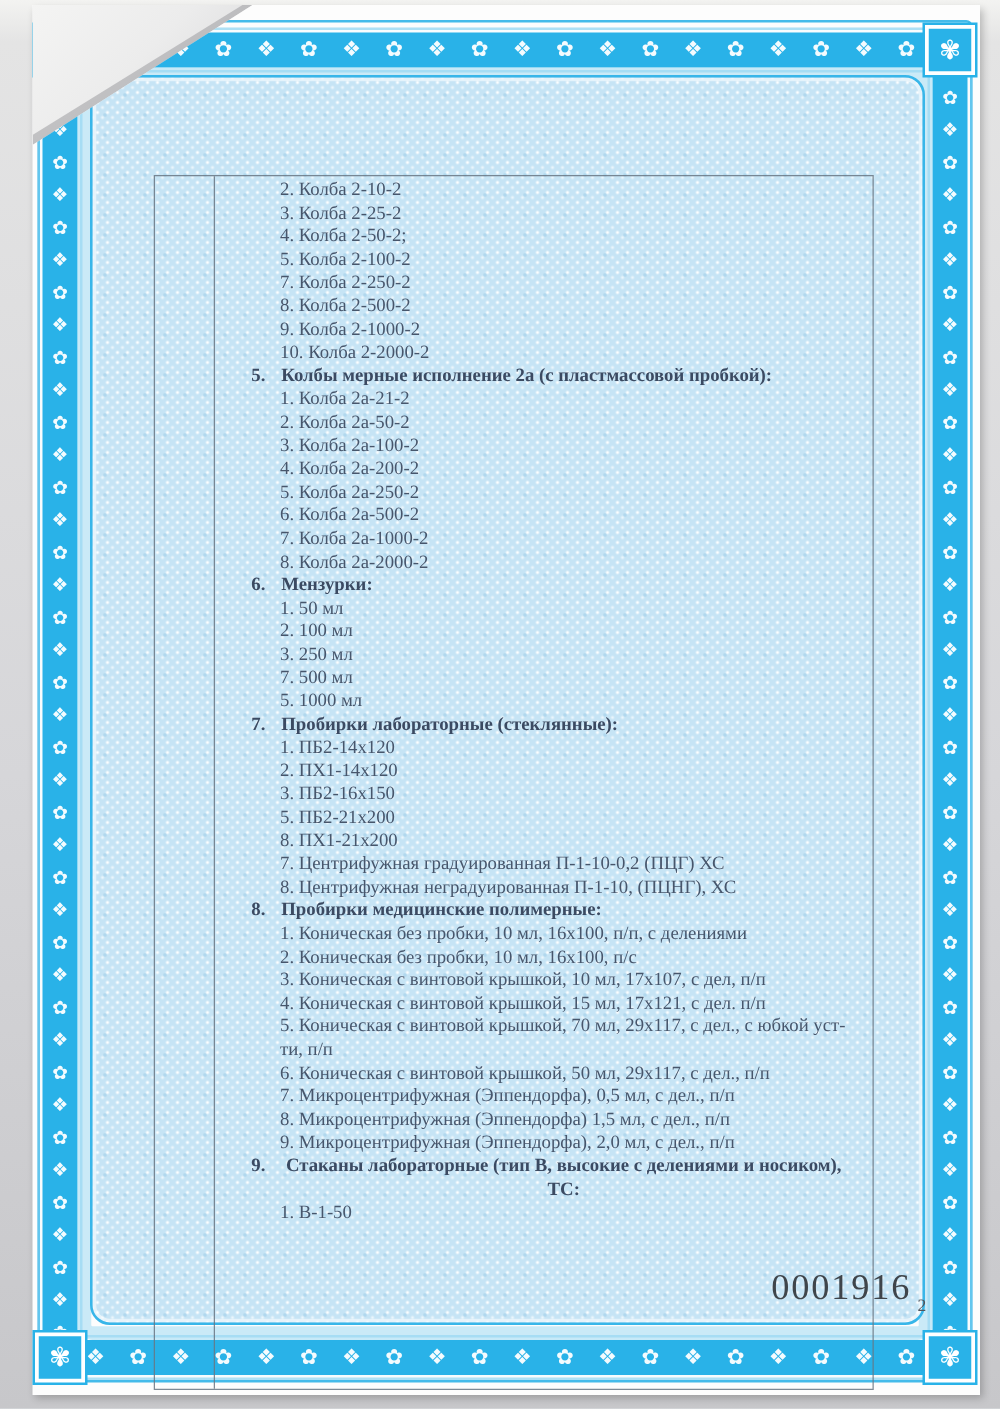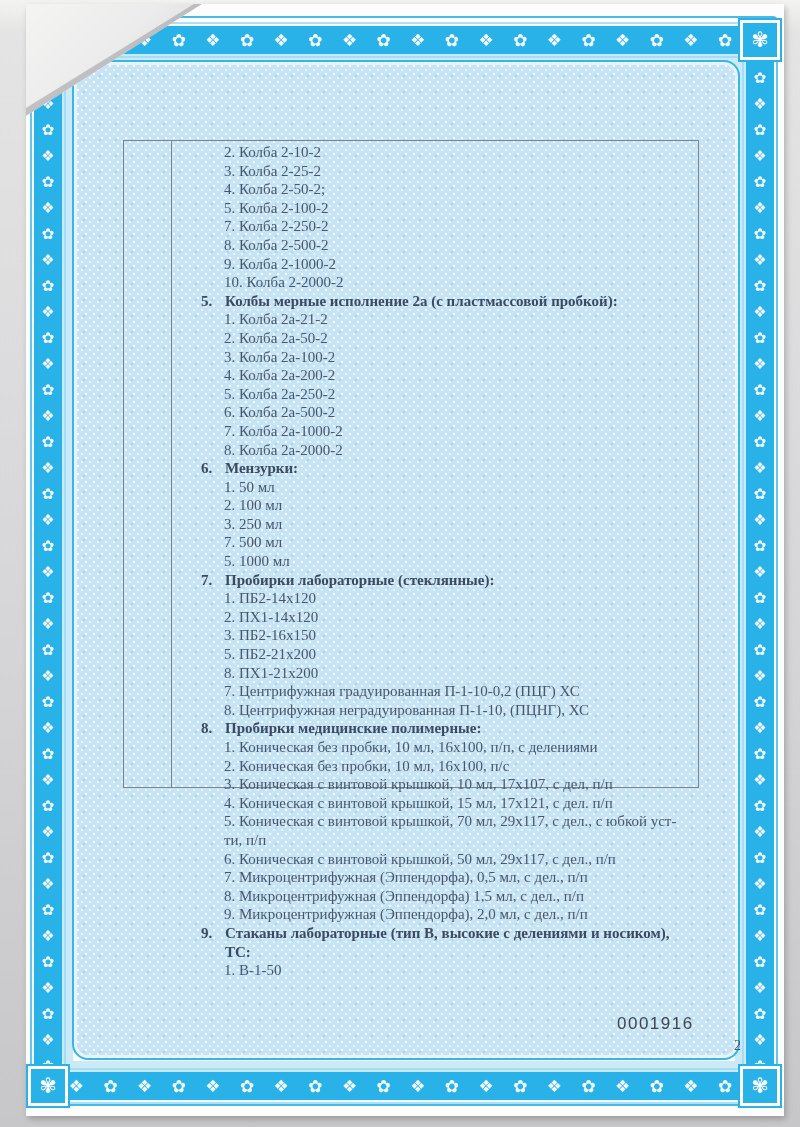--- a/index.html
+++ b/index.html
@@ -58,39 +58,39 @@
     background-color:var(--pattern-bg);
     background-image:
       radial-gradient(circle, rgba(255,255,255,.95) .8px, rgba(255,255,255,0) 1.6px),
       radial-gradient(circle, rgba(255,255,255,.65) .8px, rgba(255,255,255,0) 1.6px),
       radial-gradient(circle, rgba(96,170,214,.20) 1px, rgba(96,170,214,0) 1.9px);
     background-size:8px 8px, 8px 8px, 16px 16px;
     background-position:0 0, 4px 4px, 2px 6px;
     box-shadow:inset 0 0 0 3px rgba(255,255,255,.55);
   }
   .items-table{
-    position:absolute;left:49px;top:78px;width:576px;height:648px;
+    position:absolute;left:49px;top:78px;width:576px;height:972px;
     border:1px solid rgba(105,117,131,.85);
   }
   .col-divider{
     position:absolute;left:47px;top:0;bottom:0;width:1px;
     background:rgba(105,117,131,.85);
   }
   .rows{
     position:absolute;left:48px;top:2px;width:528px;
     font-size:15px;line-height:18.6px;color:var(--text);
   }
   .section-heading{display:flex;font-weight:bold;color:#3b4a62;padding-left:29px;}
   .h-num{flex:0 0 24px;}
-  .h-title{flex:0 1 auto;max-width:452px;}
+  .h-title{flex:0 1 auto;max-width:452px;text-align:center;}
   .list-item{padding-left:52px;padding-right:14px;max-width:528px;}
   .serial{
     position:absolute;left:543px;top:952px;
-    font-family:Liberation Sans, sans-serif;
-    font-size:17px;letter-spacing:1.5px;color:#3f454b;
+    font-family:Liberation Serif, serif;
+    font-size:29px;letter-spacing:1.5px;color:#3f454b;
   }
   .page-num{
     position:absolute;left:708px;top:1034px;
     font-size:14px;color:#50555c;z-index:3;
   }
   .fold{
     position:absolute;left:0;top:0;width:176px;height:112px;z-index:5;
     clip-path:polygon(0 0, 176px 0, 0 112px);
     background:linear-gradient(135deg,#f4f4f3 0%,#ececec 45%,#dededf 75%,#c3c3c6 98%);
     filter:drop-shadow(2px 2px 2px rgba(0,0,0,.25));

